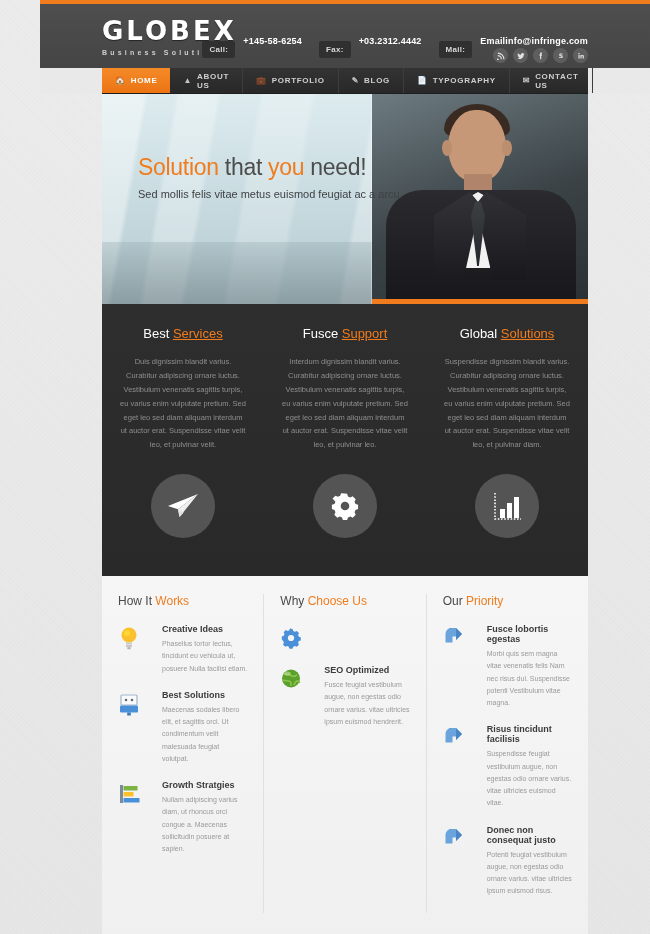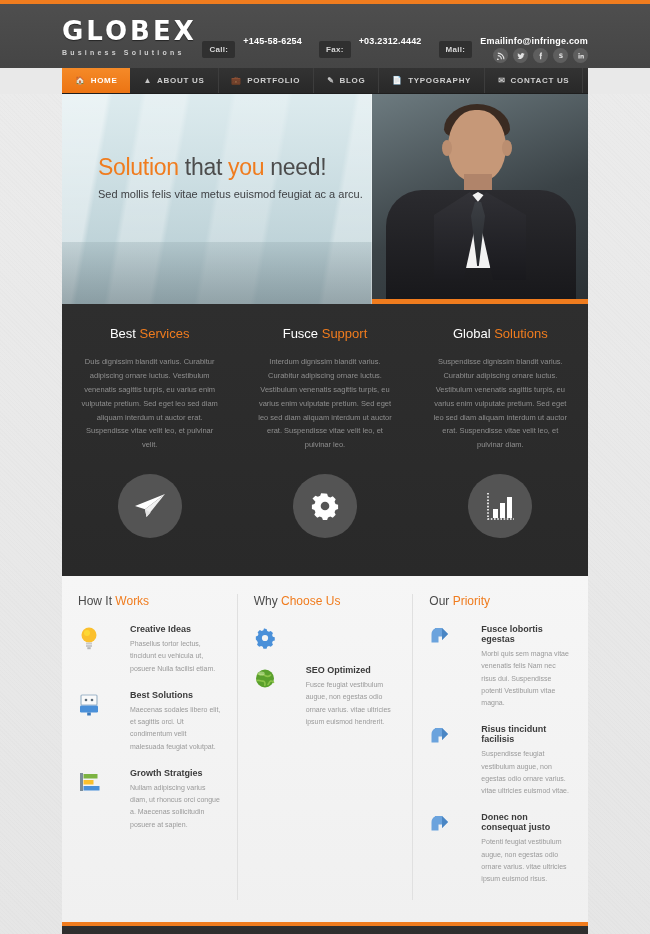--- a/index.html
+++ b/index.html
@@ -8,21 +8,21 @@
     font-family: "Liberation Sans", sans-serif;
     background: #e8e8e8;
     overflow: hidden;
   }
   body {
     background-image:
       repeating-linear-gradient(45deg, rgba(0,0,0,0.012) 0 1px, transparent 1px 3px),
       linear-gradient(#ececec, #e6e6e6);
   }
 
-  .page { position: relative; width: 650px; height: 934px; }
+  .page { position: relative; width: 650px; height: 934px; padding-left: 40px; }
 
   
   .top-rule { height: 4px; background: #f07c1e; }
 
   
   .header {
     background: #4a4a4a;
     background-image: linear-gradient(#4e4e4e, #454545);
     height: 64px;
     position: relative;
@@ -187,21 +187,21 @@
     background: #2b2b2b;
     background-image: linear-gradient(#2e2e2e,#292929);
     padding: 22px 0 38px;
     display: flex;
   }
   .svc-col { flex: 1; padding: 0 18px; text-align: center; }
   .svc-title {
     font-size: 13px; color: #ffffff; font-weight: normal;
     margin-bottom: 14px;
   }
-  .svc-title .hl { color: #f07c1e; }
+  .svc-title .hl { color: #f07c1e; text-decoration: underline; }
   .svc-text {
     font-size: 7.5px; color: #8e8e8e; line-height: 1.85;
   }
   .svc-circle {
     width: 64px; height: 64px; border-radius: 50%;
     background: #545454; margin: 22px auto 0;
     display: flex; align-items: center; justify-content: center;
   }
   .svc-circle svg { display: block; }
 
@@ -213,21 +213,21 @@
     padding: 18px 0 22px;
     display: flex;
     border-bottom: 4px solid #f07c1e;
   }
   .feat-col { flex: 1; padding: 0 16px; }
   .feat-col + .feat-col { border-left: 1px solid #e0e0e0; }
   .feat-head {
     font-size: 12px; color: #4a4a4a; margin-bottom: 16px;
   }
   .feat-head .hl { color: #f07c1e; }
-  .feat-item { display: flex; gap: 26px; margin-bottom: 15px; }
+  .feat-item { display: flex; gap: 18px; margin-bottom: 15px; }
   .feat-ico { width: 26px; flex: 0 0 26px; padding-top: 2px; }
   .feat-ico svg { display: block; }
   .feat-body { flex: 1; }
   .feat-title {
     font-size: 9px; color: #3b3b3b; font-weight: bold; margin-bottom: 4px;
   }
   .feat-desc { font-size: 7px; color: #9a9a9a; line-height: 1.75; }
 
   
   .footer {

